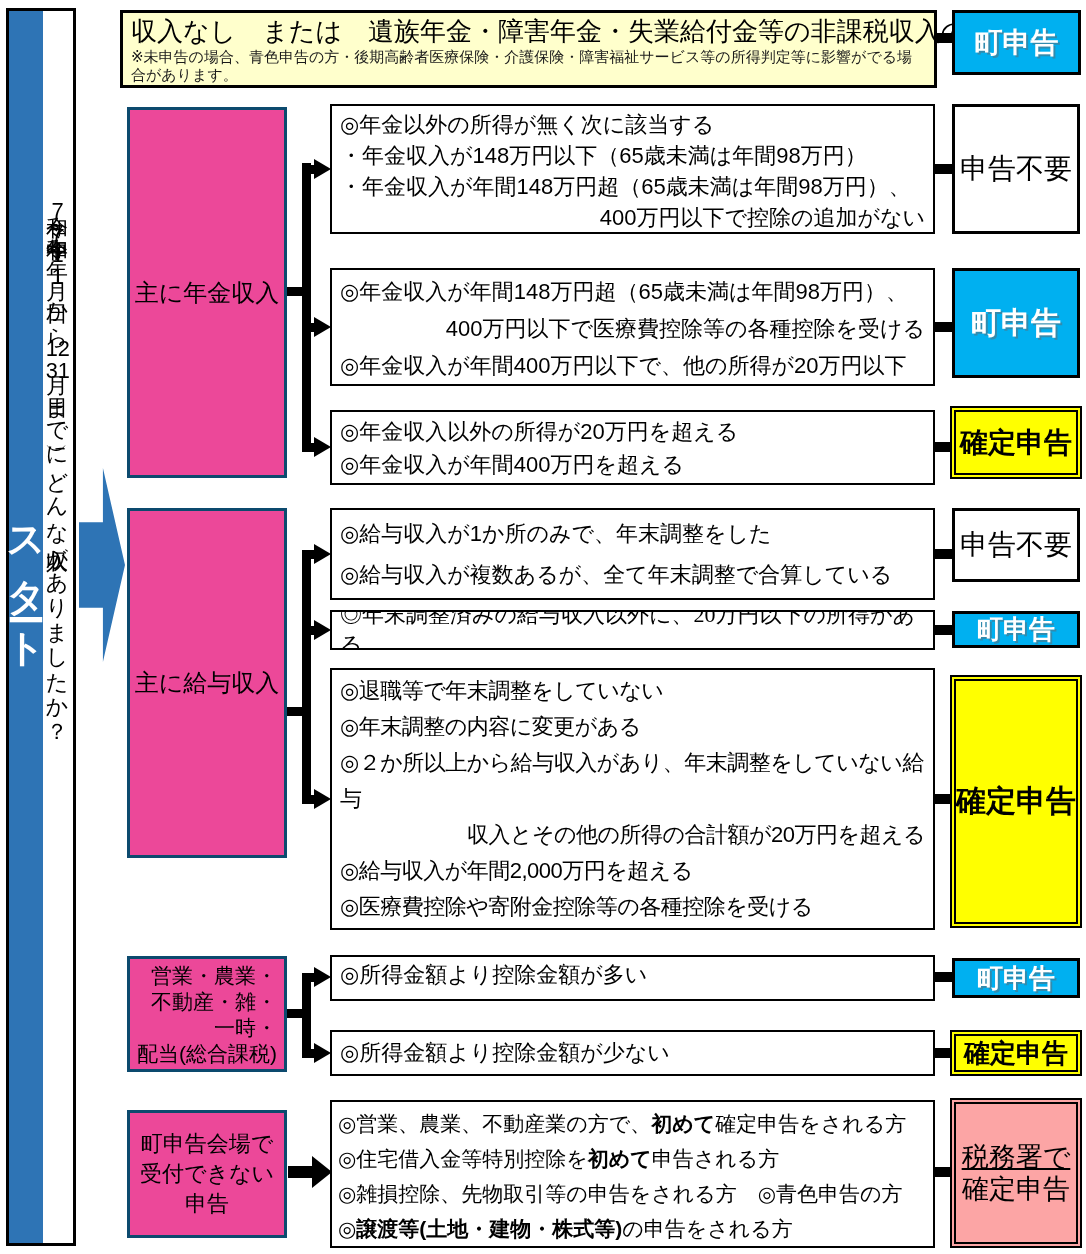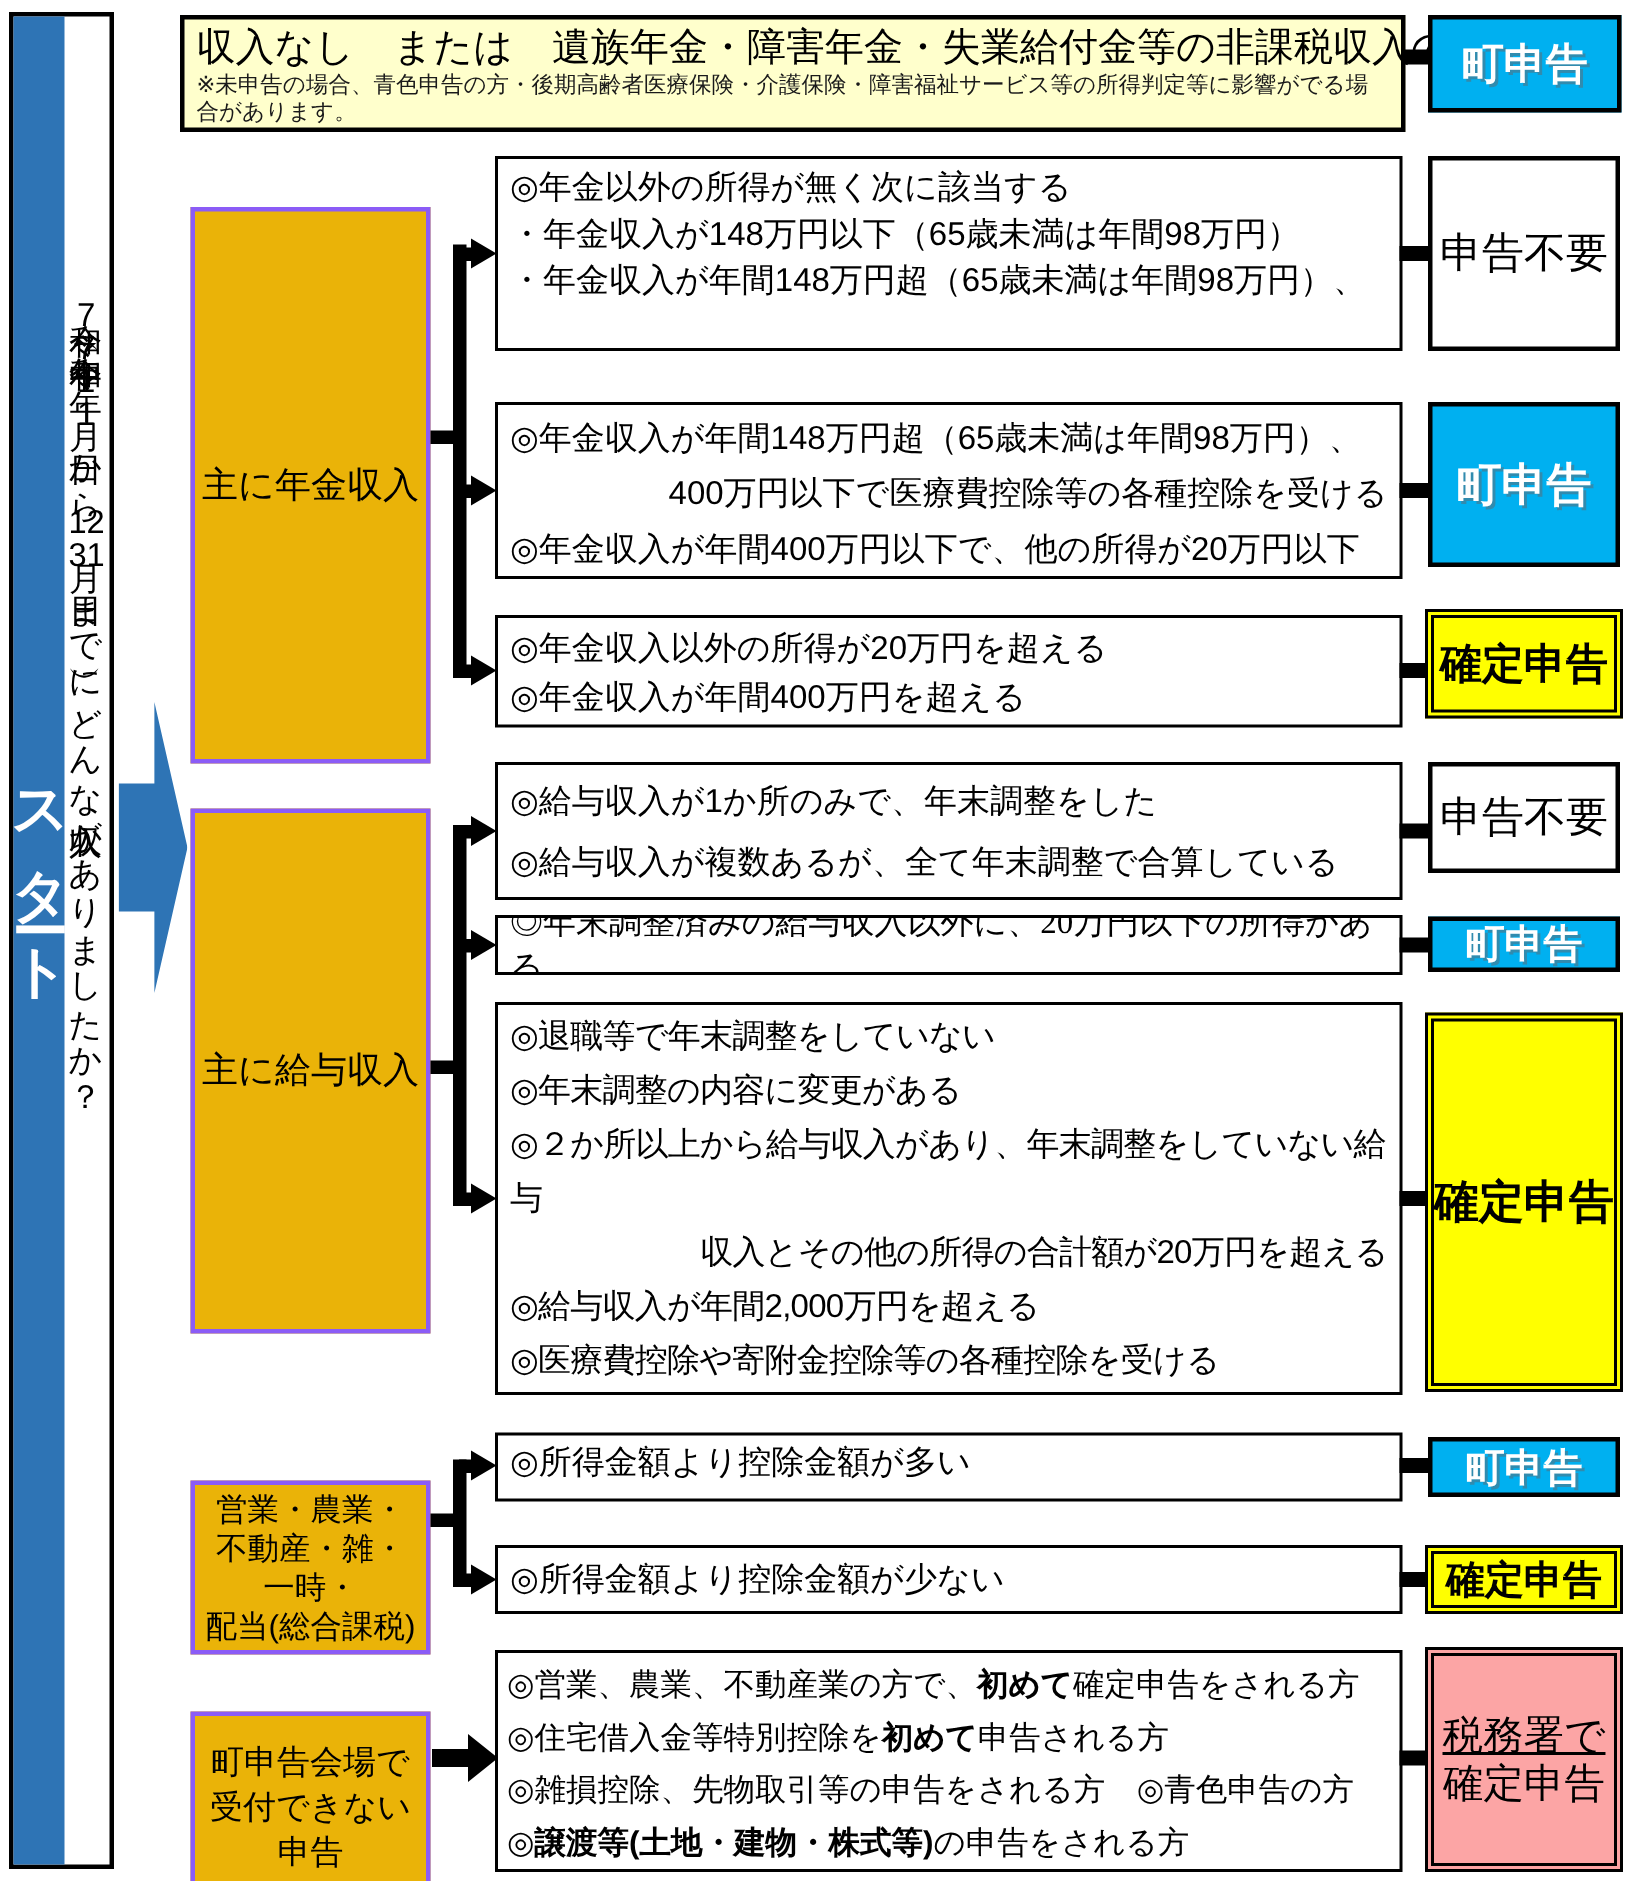--- a/index.html
+++ b/index.html
@@ -16,22 +16,22 @@
   .question{position:absolute;left:32px;top:188px;width:31px;height:860px;
     writing-mode:vertical-rl;font-size:22px;line-height:30px;letter-spacing:0;}
   .tcy{text-combine-upright:all;}
 
   
   .start-arrow{position:absolute;left:79px;top:468px;width:46px;height:194px;background:#2E74B5;
     clip-path:polygon(0 28%,52% 28%,52% 0,100% 50%,52% 100%,52% 72%,0 72%);}
 
   
   .abs{position:absolute;box-sizing:border-box;}
-  .cat{background:#eab308;border:3px solid #8b5cf6;display:flex;align-items:center;
-    justify-content:center;text-align:center;font-size:24px;line-height:32px;margin-top:31px;}
+  .cat{background:#ec4899;border:3px solid #0c4a6e;display:flex;align-items:center;
+    justify-content:center;text-align:center;font-size:24px;line-height:32px;}
   .cond{background:#fff;border:2px solid #000;font-size:22px;padding:3px 8px;overflow:hidden;}
   .cond .r{text-align:right;}
   .outcome{display:flex;align-items:center;justify-content:center;text-align:center;
     border:3px solid #000;font-size:28px;background:#fff;}
   .outcome.blue{background:#00B0F0;color:#fff;font-weight:bold;
     text-shadow:2px 2px 0 rgba(90,110,120,.55);border-width:3px;}
   .outcome.yellow{background:#FFFF00;font-weight:bold;border-width:2px;}
   .outcome.green{background:#fca5a5;flex-direction:column;line-height:1.2;border-width:2px;}
   .dbl::after{content:"";position:absolute;inset:2px;border:2px solid #000;pointer-events:none;}
   .u{text-decoration:underline;}
@@ -80,20 +80,21 @@
   <div class="ah" style="left:314px;top:159px;"></div>
   <div class="hbar" style="left:306px;top:323px;width:12px;height:9px;"></div>
   <div class="ah" style="left:314px;top:317px;"></div>
   <div class="hbar" style="left:306px;top:443px;width:12px;height:9px;"></div>
   <div class="ah" style="left:314px;top:437px;"></div>
 
   <div class="abs cond" style="left:330px;top:104px;width:605px;height:130px;line-height:31px;">
     <div>◎年金以外の所得が無く次に該当する</div>
     <div>・年金収入が148万円以下（65歳未満は年間98万円）</div>
     <div>・年金収入が年間148万円超（65歳未満は年間98万円）、</div>
+    <div class="r">400万円以下で控除の追加がない</div>
   </div>
   <div class="hbar" style="left:933px;top:164px;width:20px;height:10px;"></div>
   <div class="abs outcome" style="left:952px;top:104px;width:128px;height:130px;">
       <span>申告不要</span>
     </div>
 
   <div class="abs cond" style="left:330px;top:268px;width:605px;height:118px;line-height:37px;">
     <div>◎年金収入が年間148万円超（65歳未満は年間98万円）、</div>
     <div class="r">400万円以下で医療費控除等の各種控除を受ける</div>
     <div>◎年金収入が年間400万円以下で、他の所得が20万円以下</div>
@@ -149,21 +150,21 @@
     <div class="r">収入とその他の所得の合計額が20万円を超える</div>
     <div>◎給与収入が年間2,000万円を超える</div>
     <div>◎医療費控除や寄附金控除等の各種控除を受ける</div>
     <div>◎給与以外の所得が20万円を超える</div>
   </div>
   <div class="hbar" style="left:933px;top:794px;width:20px;height:10px;"></div>
   <div class="abs outcome yellow dbl" style="left:950px;top:675px;width:132px;height:253px;font-size:30px;">
       <span>確定申告</span>
     </div>
 
-  <div class="abs cat" style="left:127px;top:956px;width:160px;height:116px;font-size:21px;line-height:26px;justify-content:flex-start;text-align:center;padding:4px 7px;align-items:flex-start;">
+  <div class="abs cat" style="left:127px;top:956px;width:160px;height:116px;font-size:21px;line-height:26px;justify-content:flex-start;text-align:right;padding:4px 7px;align-items:flex-start;">
     <div>
       <div>営業・農業・</div>
       <div>不動産・雑・</div>
       <div>一時・</div>
       <div>配当(総合課税)</div>
     </div>
   </div>
 
   <div class="hbar" style="left:287px;top:1009px;width:22px;height:9px;"></div>
   <div class="vbar" style="left:302px;top:973px;width:9px;height:85px;"></div>

